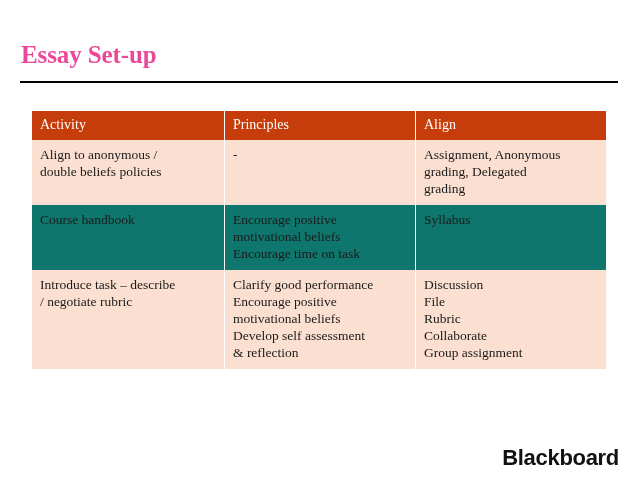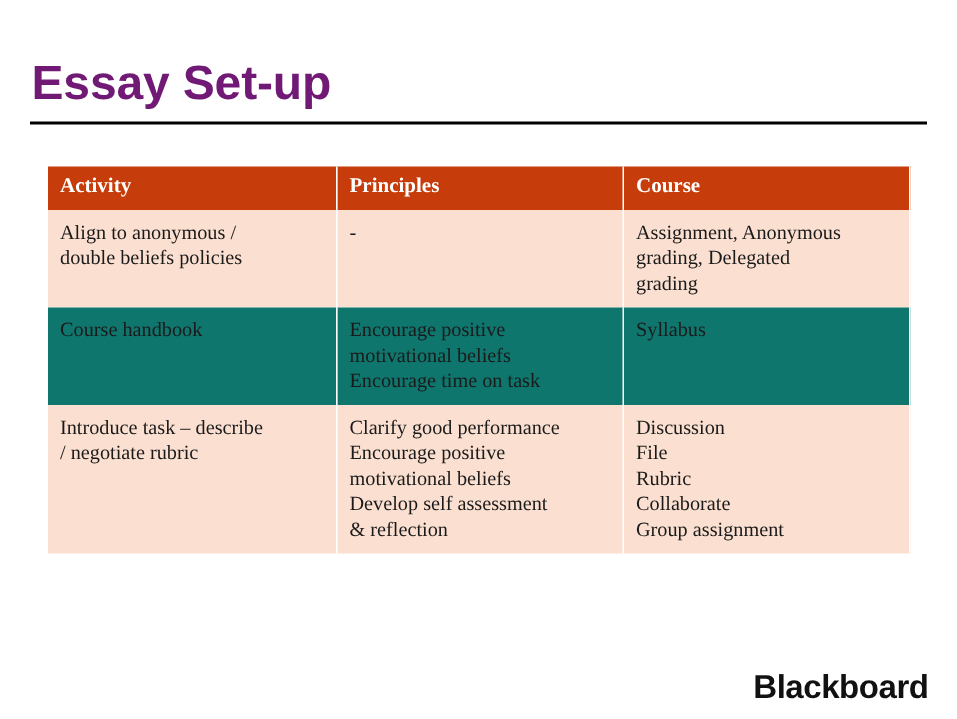--- a/index.html
+++ b/index.html
@@ -13,25 +13,25 @@
     font-family: "Liberation Serif", "DejaVu Serif", serif;
     overflow: hidden;
     position: relative;
   }
 
   
   .slide-title {
     position: absolute;
     left: 21px;
     top: 40px;
-    font-family: Liberation Sans, sans-serif;
+    font-family: Liberation Serif, serif;
     font-weight: bold;
-    font-size: 32px;
+    font-size: 25px;
     line-height: 30px;
-    color: #701a75;
+    color: #ec4899;
     letter-spacing: -0.1px;
     white-space: nowrap;
   }
 
   .title-rule {
     position: absolute;
     left: 20px;
     top: 81px;
     width: 598px;
     height: 2px;
@@ -60,21 +60,21 @@
     font-size: 13.5px;
     line-height: 17px;
     color: #1a1a1a;
     border-left: 1px solid #ffffff;
     border-right: 1px solid #ffffff;
   }
 
   .content-table thead th {
     background: #C63C0A;
     color: #ffffff;
-    font-weight: bold;
+    font-weight: normal;
     font-size: 14px;
     line-height: 18px;
     padding-top: 5px;
     padding-bottom: 6px;
     border-left-color: #ffffff;
     border-right-color: #ffffff;
   }
 
   .content-table tbody tr.row-shaded td {
     background: #FBE0D1;
@@ -110,21 +110,21 @@
 <table class="content-table">
   <colgroup>
     <col class="col-activity">
     <col class="col-principles">
     <col class="col-tools">
   </colgroup>
   <thead>
     <tr>
       <th>Activity</th>
       <th>Principles</th>
-      <th>Course</th>
+      <th>Align</th>
     </tr>
   </thead>
   <tbody>
 
     <tr class="row-shaded">
       <td>
         <span class="cell-line">Align to anonymous /</span>
         <span class="cell-line">double beliefs policies</span>
       </td>
       <td>

